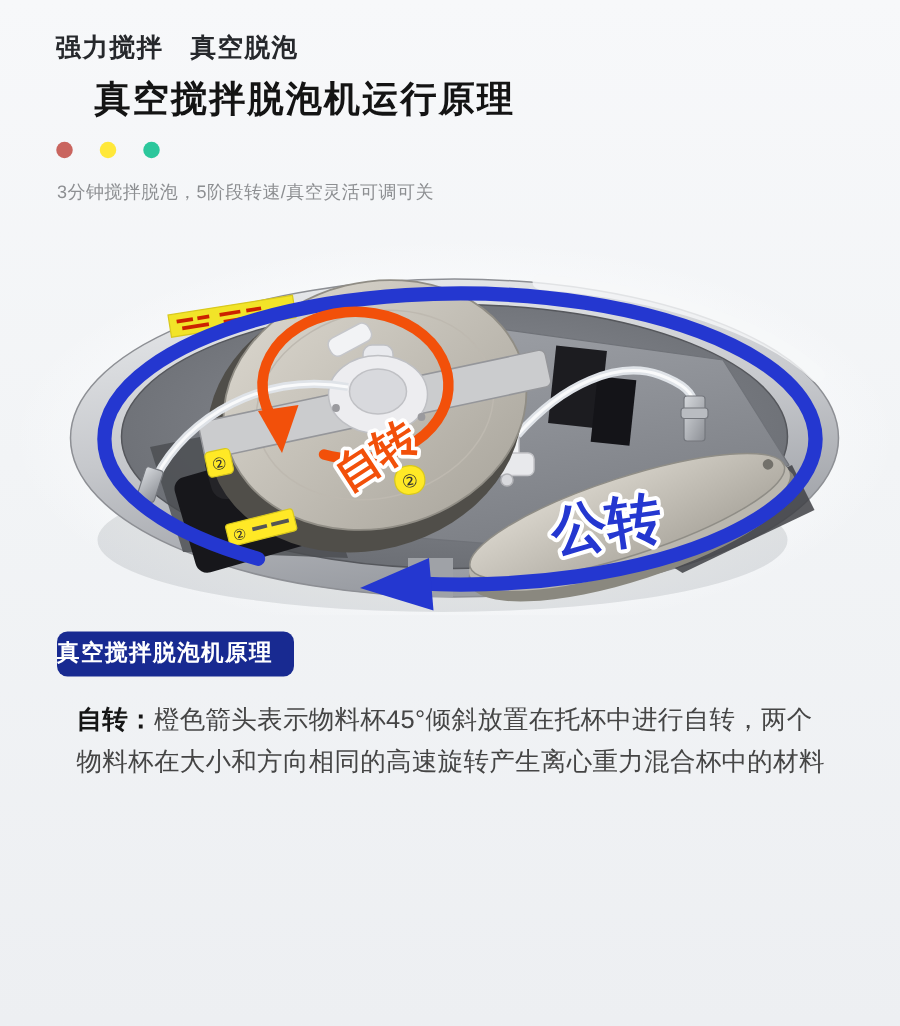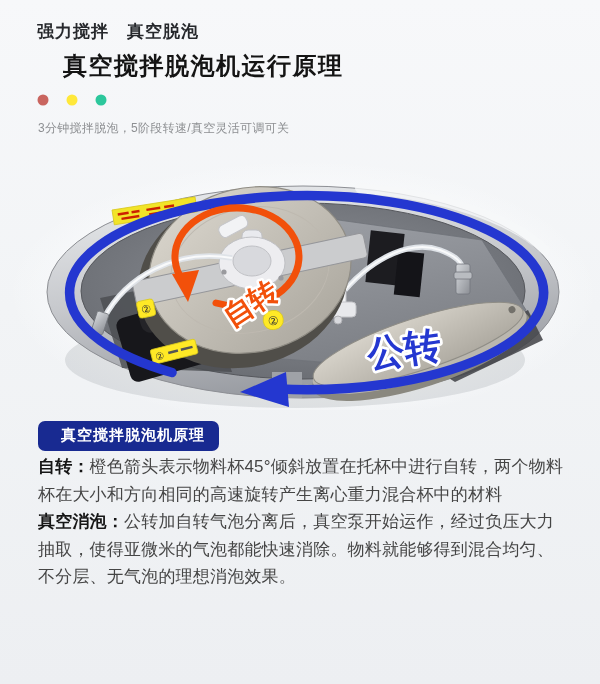--- a/index.html
+++ b/index.html
@@ -9,24 +9,24 @@
   .tagline{position:absolute;left:37px;top:20px;font-size:17px;font-weight:bold;
            color:#26282c;letter-spacing:1px;}
   .title{position:absolute;left:36px;top:50px;font-size:24px;font-weight:bold;
          color:#141414;letter-spacing:1.5px;margin-left:27px;}
   .dots{position:absolute;left:37px;top:94px;display:flex;gap:17px;}
   .dots svg{display:block;}
   .subtitle{position:absolute;left:38px;top:120px;font-size:12px;color:#8d8f92;letter-spacing:0.3px;}
   .figure{position:absolute;left:0;top:160px;width:600px;height:250px;}
   .badge{position:absolute;left:38px;top:421px;background:#182a91;color:#ffffff;
          font-size:15px;font-weight:bold;letter-spacing:1px;
-         padding:5px 14px 6px 23px;border-radius:7px;}
+         padding:5px 14px 6px 0;border-radius:7px;}
   .body-text{position:absolute;left:38px;top:453px;width:528px;font-size:17px;
              line-height:27.6px;color:#454545;letter-spacing:0.2px;}
-  .body-text p{margin:0;}
+  .body-text p{margin:13px;}
   .body-text .lbl{font-weight:bold;color:#161616;}
   svg text{font-family:"Liberation Sans","DejaVu Sans",sans-serif;}
 </style>
 </head>
 <body>
 
 <div class="page">
 
   <div class="tagline">强力搅拌　真空脱泡</div>
   <div class="title">真空搅拌脱泡机运行原理</div>
@@ -174,16 +174,15 @@
     </g>
 
     <text transform="translate(256,152) rotate(-33)" text-anchor="middle" font-size="29" font-weight="bold" paint-order="stroke" stroke="#ffffff" stroke-width="5" stroke-linejoin="round" fill="#f2500a">自转</text>
     <text transform="translate(406,202) rotate(-8)" text-anchor="middle" font-size="37" font-weight="bold" paint-order="stroke" stroke="#ffffff" stroke-width="5.5" stroke-linejoin="round" fill="#2437d0">公转</text>
   </svg>
 
   <div class="badge">真空搅拌脱泡机原理</div>
 
   <div class="body-text">
     <p><span class="lbl">自转：</span><span>橙色箭头表示物料杯45°倾斜放置在托杯中进行自转，两个物料杯在大小和方向相同的高速旋转产生离心重力混合杯中的材料</span></p>
-    <p><span class="lbl">真空消泡：</span><span>公转加自转气泡分离后，真空泵开始运作，经过负压大力抽取，使得亚微米的气泡都能快速消除。物料就能够得到混合均匀、不分层、无气泡的理想消泡效果。</span></p>
   </div>
 
 </div>
 
 </body></html>

